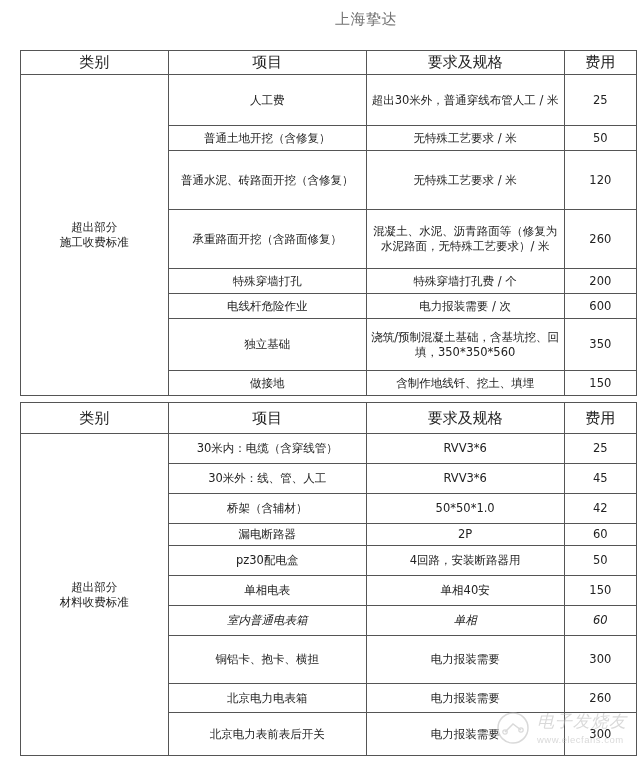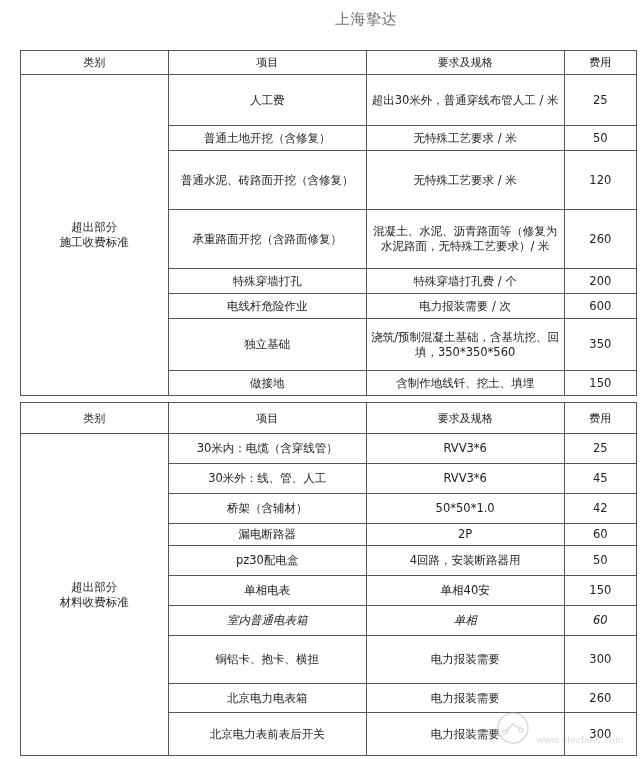--- a/index.html
+++ b/index.html
@@ -4,21 +4,21 @@
 <style>
   html, body { margin:0; padding:0; background:#ffffff; }
   body { width:642px; height:759px; position:relative; overflow:hidden;
          font-family:"DejaVu Sans", "Liberation Sans", sans-serif; color:#222; }
   .title { position:absolute; left:0; top:10px; width:642px; text-align:center;
            font-size:15px; color:#737373; letter-spacing:0.5px;padding-left:45px; }
   table.fee { position:absolute; left:20px; width:617px; border-collapse:collapse;
               table-layout:fixed; font-size:11.5px; }
   table.fee td, table.fee th { border:1px solid #555; text-align:center; vertical-align:middle;
               padding:0 2px; font-weight:normal; line-height:15px; color:#222; }
-  table.fee th { font-size:11px;margin-top:25px; }
+  table.fee th { font-size:15px;margin-top:25px; }
   .c1 { width:147px; } .c2 { width:197px; } .c3 { width:197px; } .c4 { width:72px; }
   .wm { position:absolute; left:495px; top:708px; width:140px; height:48px; pointer-events:none; opacity:0.55; }
   .wm .logo { position:absolute; left:0; top:2px; width:36px; height:36px; }
   .wm .cn { position:absolute; left:42px; top:2px; font-size:17px; font-style:italic; color:#bbb;
             font-family:"DejaVu Serif", serif; letter-spacing:1px; }
   .wm .url { position:absolute; left:42px; top:26px; font-size:9.5px; color:#bbb;
              font-family:Liberation Sans, sans-serif; letter-spacing:0.5px; }
 </style>
 </head>
 <body>
@@ -161,14 +161,15 @@
     </tbody>
 </table>
 
 <div class="wm">
   <svg class="logo" viewBox="0 0 36 36">
     <circle cx="18" cy="18" r="15" fill="none" stroke="#bbb" stroke-width="1.5"></circle>
     <path d="M10 22 L18 14 L26 20" fill="none" stroke="#bbb" stroke-width="1.5"></path>
     <circle cx="10" cy="22" r="2.2" fill="none" stroke="#bbb" stroke-width="1.2"></circle>
     <circle cx="26" cy="20" r="2.2" fill="none" stroke="#bbb" stroke-width="1.2"></circle>
   </svg>
+  <div class="cn">电子发烧友</div>
   <div class="url">www.elecfans.com</div>
 </div>
 
 </body></html>

